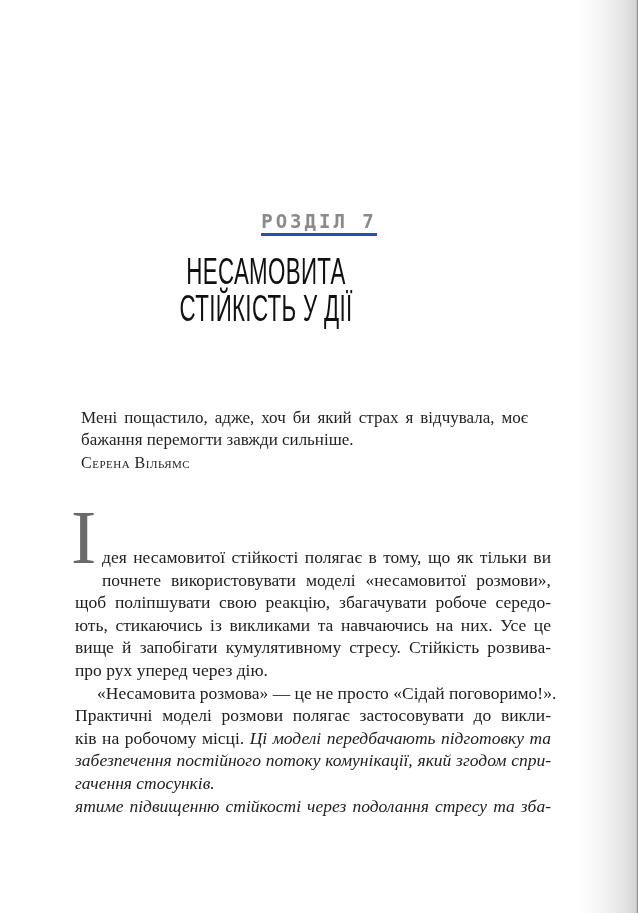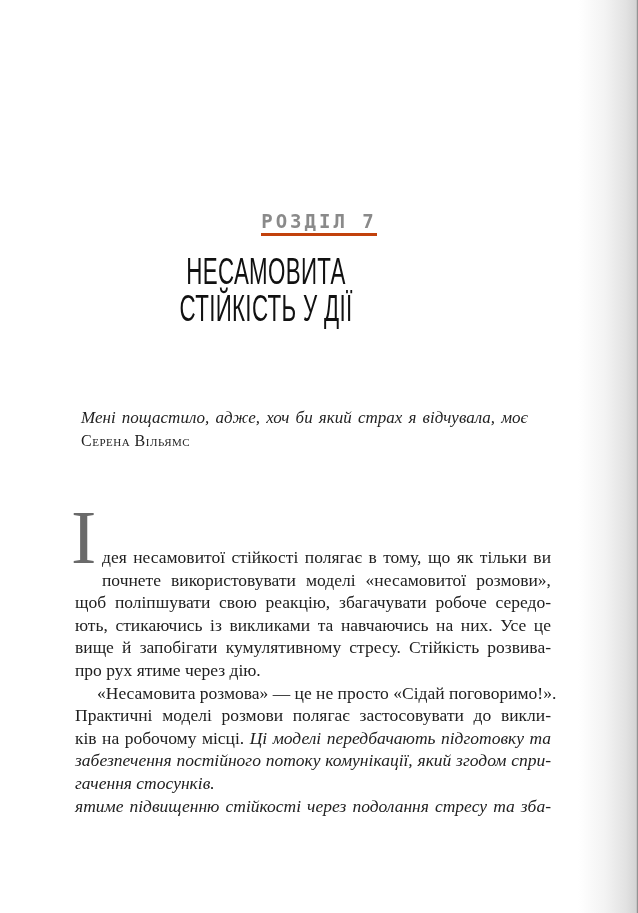--- a/index.html
+++ b/index.html
@@ -35,21 +35,21 @@
     width: 638px;
     top: 210px;
     text-align: center;
     font-family: "DejaVu Sans Mono", "Liberation Mono", monospace;
     font-size: 19px;
     font-weight: bold;
     letter-spacing: 3px;
     color: #8a8a8a;
   }
   .chapter-label span {
-    border-bottom: 3px solid #c2410c;
+    border-bottom: 3px solid #1d4ed8;
     padding-bottom: 1px;
   }
   .chapter-title {
     position: absolute;
     left: 0;
     width: 532px;
     top: 253px;
     text-align: center;
   }
   .chapter-title .line {
@@ -65,21 +65,20 @@
   }
   .epigraph {
     position: absolute;
     left: 81px;
     width: 447px;
     top: 407px;
   }
   .epigraph .quote-line {
     display: block;
     font-family: "Liberation Serif", "DejaVu Serif", serif;
-    font-style: italic;
     font-size: 17px;
     line-height: 22px;
     color: #222;
     text-align: justify;
     text-align-last: justify;
     white-space: nowrap;
   }
   .epigraph .quote-line.last {
     text-align-last: left;
   }
@@ -145,32 +144,33 @@
     <span>РОЗДІЛ 7</span>
   </div>
 
   <div class="chapter-title">
     <span class="line">НЕСАМОВИТА</span>
     <span class="line">СТІЙКІСТЬ У ДІЇ</span>
   </div>
 
   <div class="epigraph">
     <span class="quote-line">Мені пощастило, адже, хоч би який страх я відчувала, моє</span>
+    <span class="quote-line last">бажання перемогти завжди сильніше.</span>
     <span class="attribution">Серена Вільямс</span>
   </div>
 
   <div class="drop-cap">І</div>
 
   <div class="body-text">
     <span class="ln indent-drop">дея несамовитої стійкості полягає в тому, що як тільки ви</span>
     <span class="ln indent-drop">почнете використовувати моделі «несамовитої розмови»,</span>
     <span class="ln">щоб поліпшувати свою реакцію, збагачувати робоче середо-</span>
     <span class="ln">ють, стикаючись із викликами та навчаючись на них. Усе це</span>
     <span class="ln">вище й запобігати кумулятивному стресу. Стійкість розвива-</span>
-    <span class="ln no-just">про рух ятиме через дію.</span>
+    <span class="ln no-just">про рух уперед через дію.</span>
     <span class="ln para-indent">«Несамовита розмова» — це не просто «Сідай поговоримо!».</span>
     <span class="ln">Практичні моделі розмови полягає застосовувати до викли-</span>
     <span class="ln"><span>ків на робочому місці. </span><span class="it">Ці моделі передбачають підготовку та</span></span>
     <span class="ln it">забезпечення постійного потоку комунікації, який згодом спри-</span>
     <span class="ln it no-just">гачення стосунків.</span>
     <span class="ln it">ятиме підвищенню стійкості через подолання стресу та зба-</span>
   </div>
 
   <div class="page-shadow"></div>
 </div>

